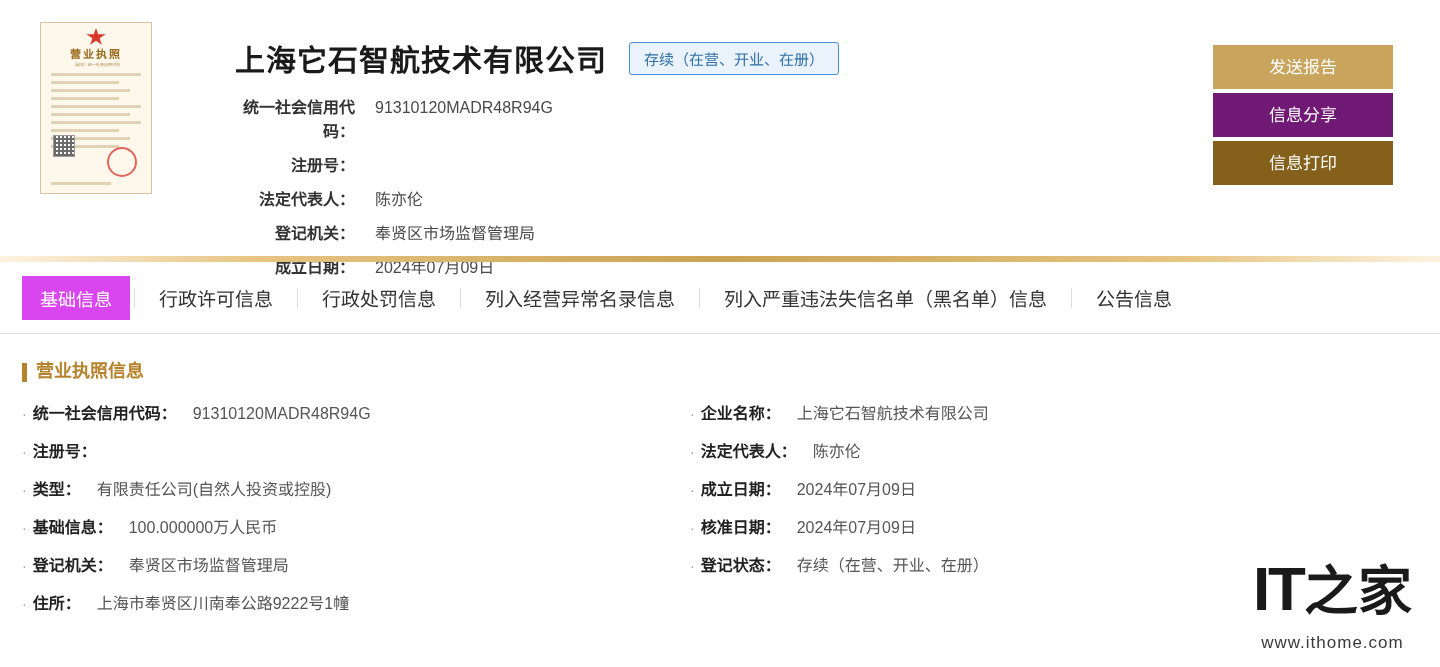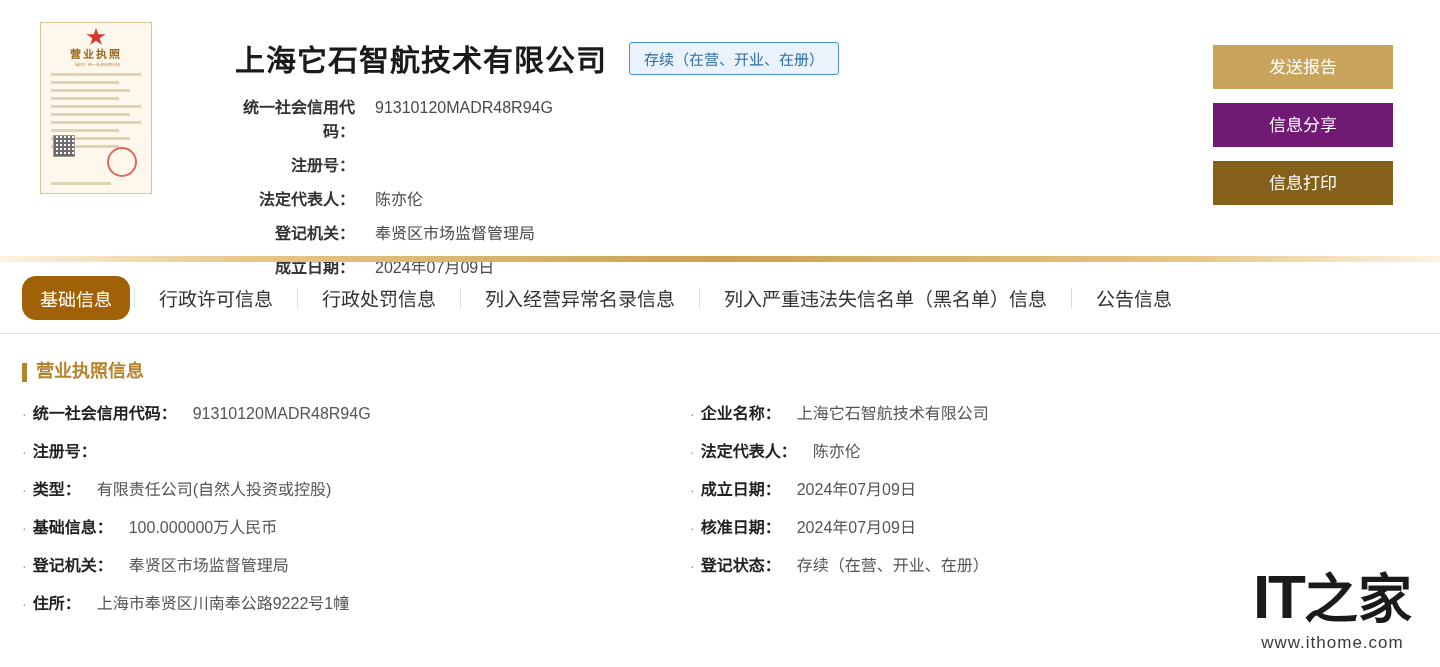--- a/index.html
+++ b/index.html
@@ -144,21 +144,21 @@
     margin-left: 20px;
     color: #4a4a4a;
   }
 
   .header-actions {
     position: absolute;
     right: 47px;
     top: 45px;
     display: flex;
     flex-direction: column;
-    gap: 14px;
+    gap: 4px;
     align-items: flex-end;
   }
   .action-btn {
     width: 180px;
     height: 44px;
     line-height: 44px;
     text-align: center;
     color: #fff;
     font-size: 17px;
     border: none;
@@ -187,23 +187,23 @@
     box-sizing: border-box;
   }
   .tab {
     font-size: 19px;
     color: #333;
     padding: 0 24px;
     cursor: pointer;
     white-space: nowrap;
   }
   .tab.active {
-    background: #a16207;
+    background: #d946ef;
     color: #fff;
-    border-radius: 14px;
+    border-radius: 0;
     padding: 9px 18px;
     font-size: 18px;
     margin-right: 4px;
     margin-left: 4px;
   }
   .tab-sep {
     width: 1px;
     height: 20px;
     background: #dcdcdc;
   }
@@ -262,21 +262,21 @@
     right: 28px;
     bottom: 14px;
     text-align: center;
     user-select: none;
   }
   .wm-logo {
     font-size: 62px;
     font-weight: bold;
     color: #1a1a1a;
     letter-spacing: -2px;
-    line-height: 64px;
+    line-height: 80px;
     margin-top: 20px;
   }
   .wm-logo .cn {
     font-size: 54px;
     letter-spacing: 0;
   }
   .wm-url {
     font-size: 17px;
     color: #3a3a3a;
     letter-spacing: 1px;

